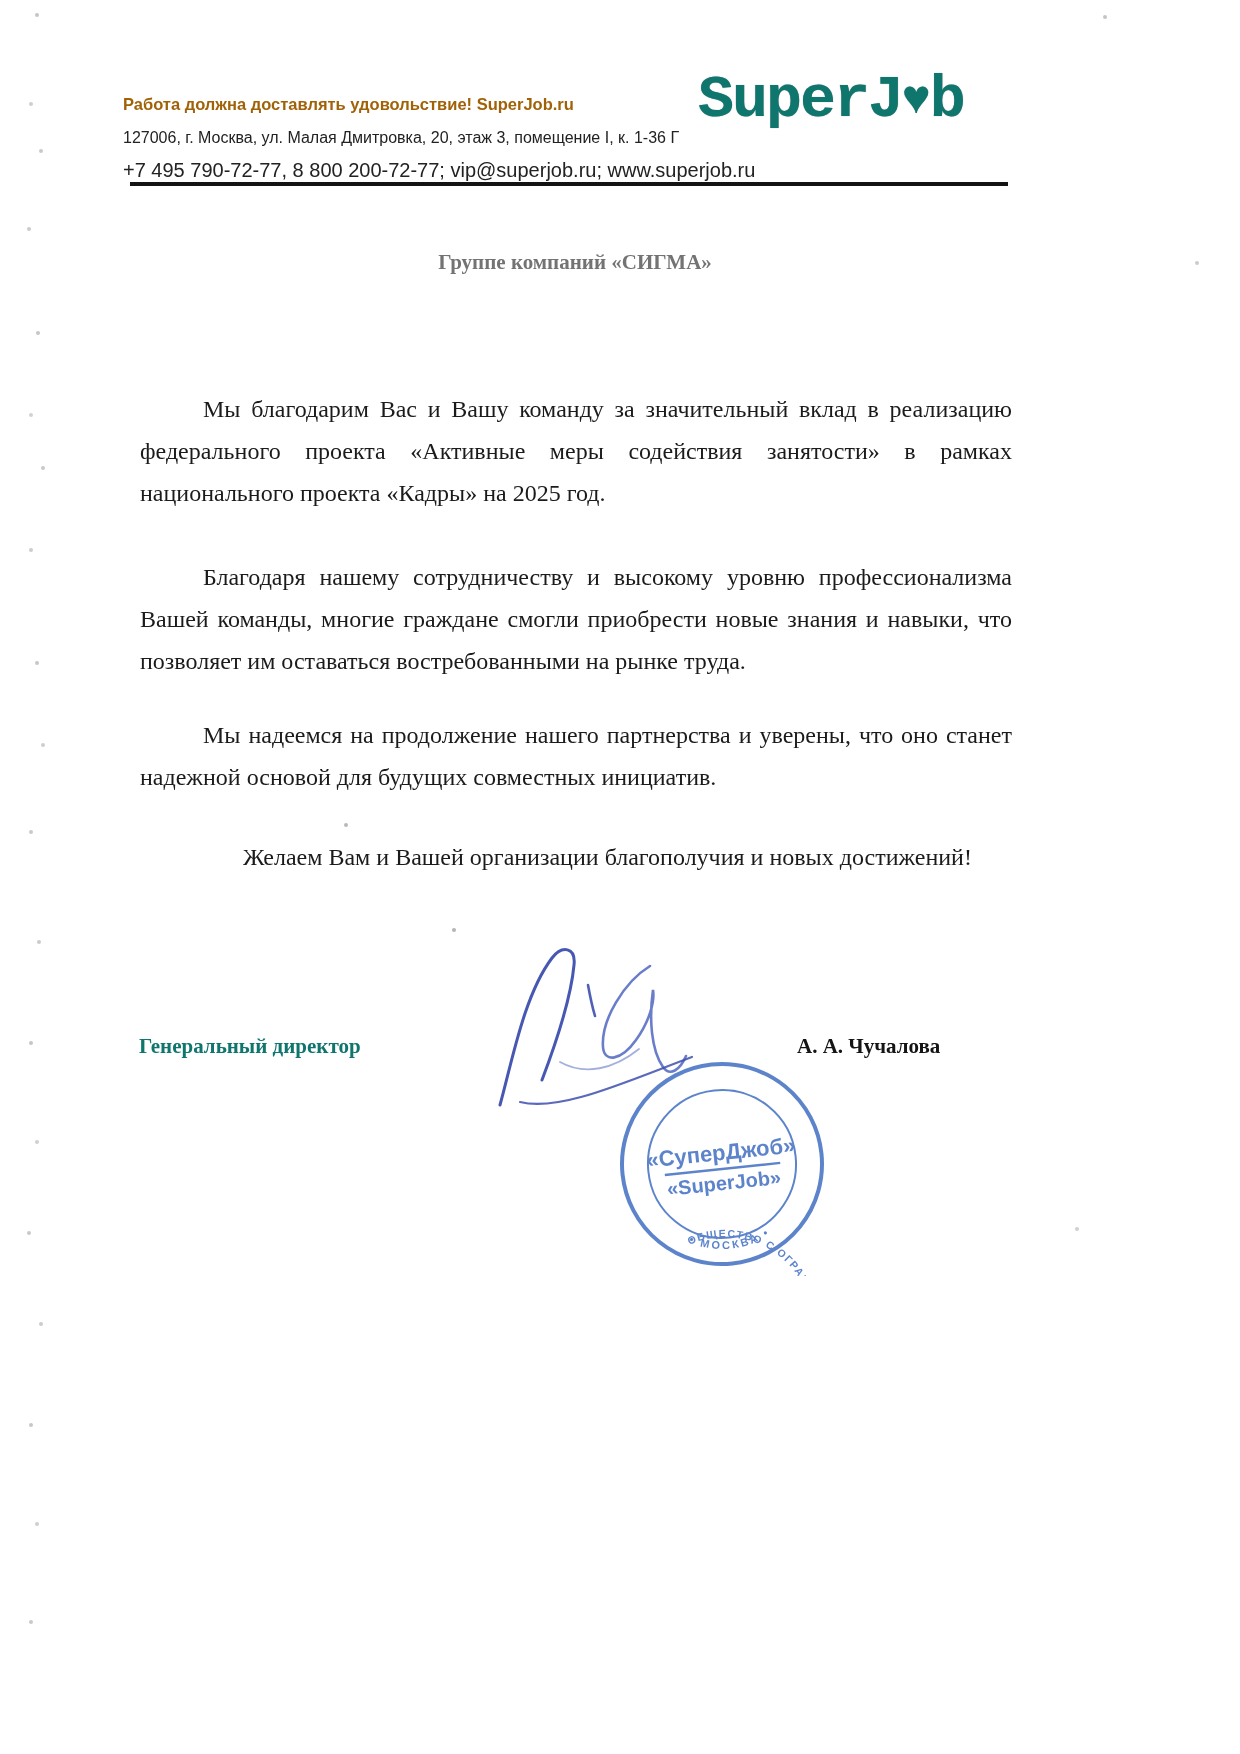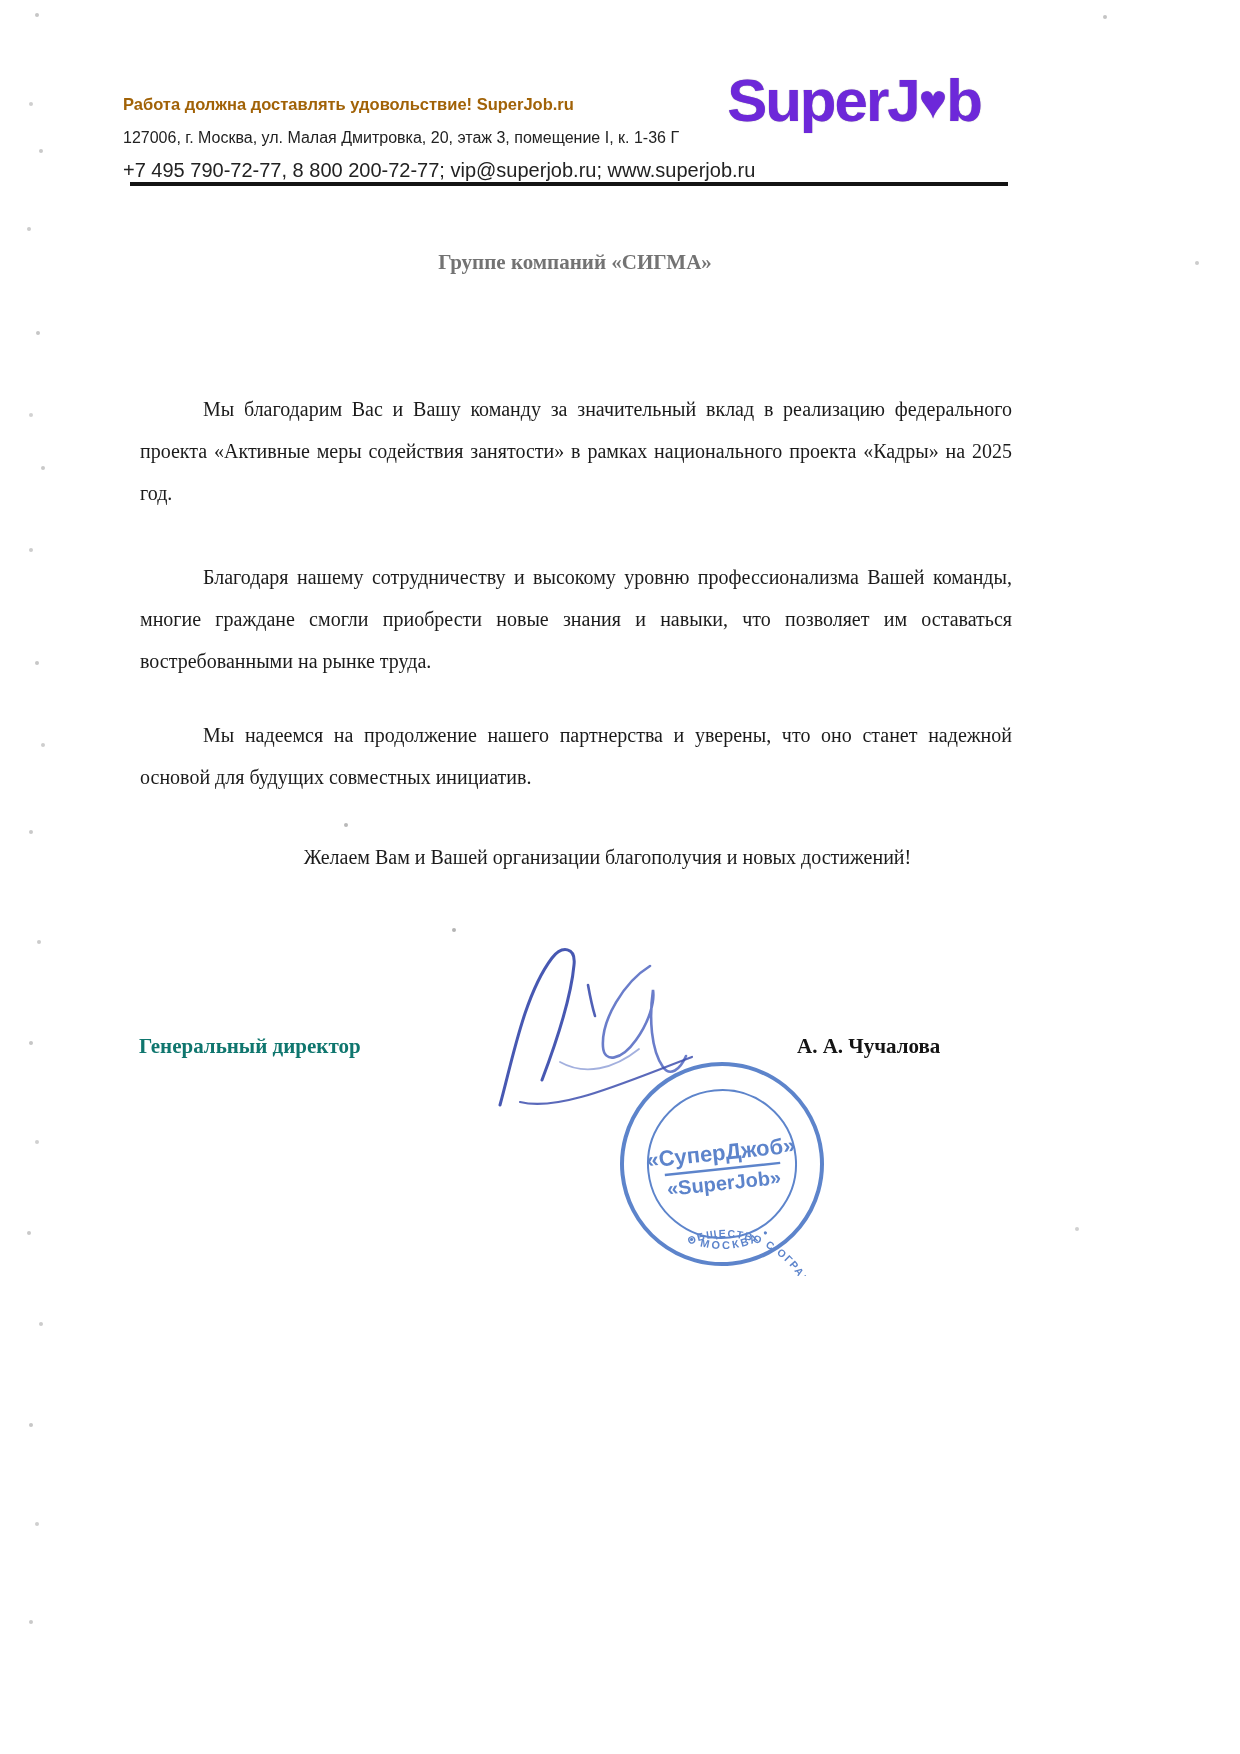--- a/index.html
+++ b/index.html
@@ -25,39 +25,39 @@
     font-family:"Liberation Sans", sans-serif;
     font-size:16px;color:#222;white-space:nowrap;
   }
   .contacts{
     top:139px;left:123px;
     font-family:"Liberation Sans", sans-serif;
     font-size:20px;color:#222;white-space:nowrap;
   }
   .logo{
     top:66px;left:698px;width:312px;
-    font-family:Liberation Sans, sans-serif;
+    font-family:Liberation Mono, monospace;
     font-weight:700;font-size:60px;letter-spacing:-2px;
-    color:#6d28d9;text-align:center;white-space:nowrap;
+    color:#0f766e;text-align:left;white-space:nowrap;
     text-shadow:0 0 1px #8a8a93;
   }
   .logo .heart{font-size:48px;vertical-align:3px;letter-spacing:-1px;}
   .rule{
     top:182px;left:130px;width:878px;height:4px;background:#141414;
   }
 
   
   .addressee{
     top:250px;left:140px;width:870px;margin:0;
     font-size:21px;font-weight:700;text-align:center;
     color:#737373;
   }
   .para{
     left:140px;width:872px;margin:0;
-    font-size:20px;line-height:42px;
+    font-size:24px;line-height:42px;
     text-align:justify;text-indent:63px;
     color:#1b1b1b;
   }
   .p1{top:388px;}
   .p2{top:556px;}
   .p3{top:714px;}
   .p4{top:836px;text-align:center;}
 
   .position-title{
     top:1034px;left:139px;

